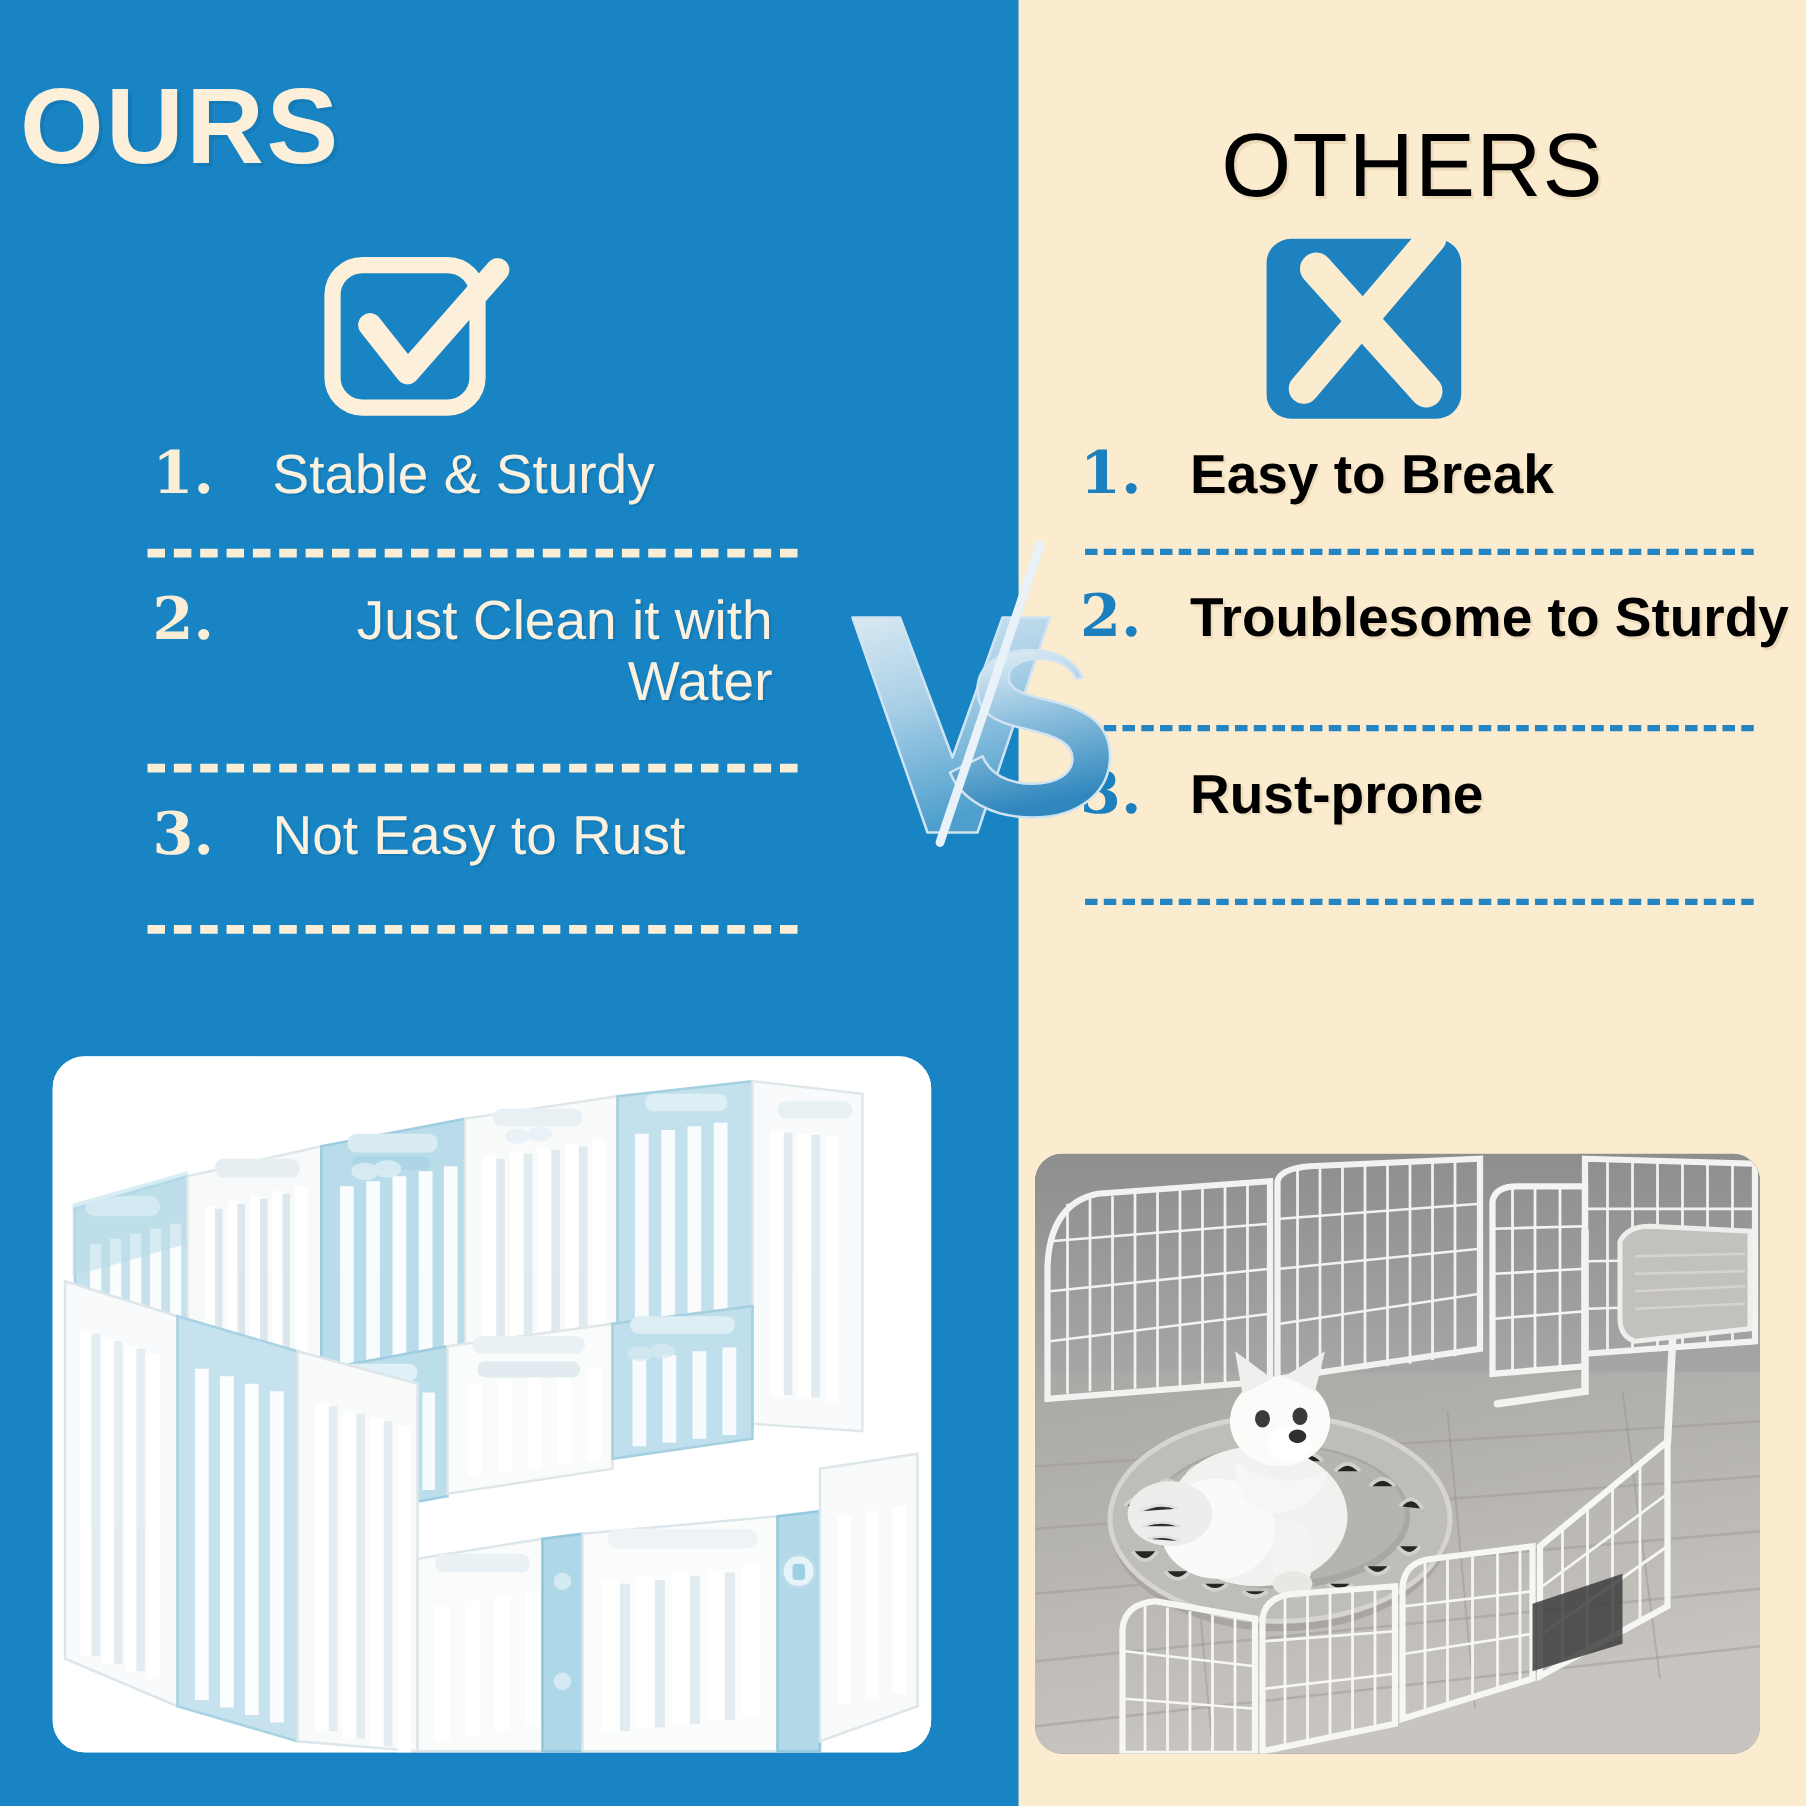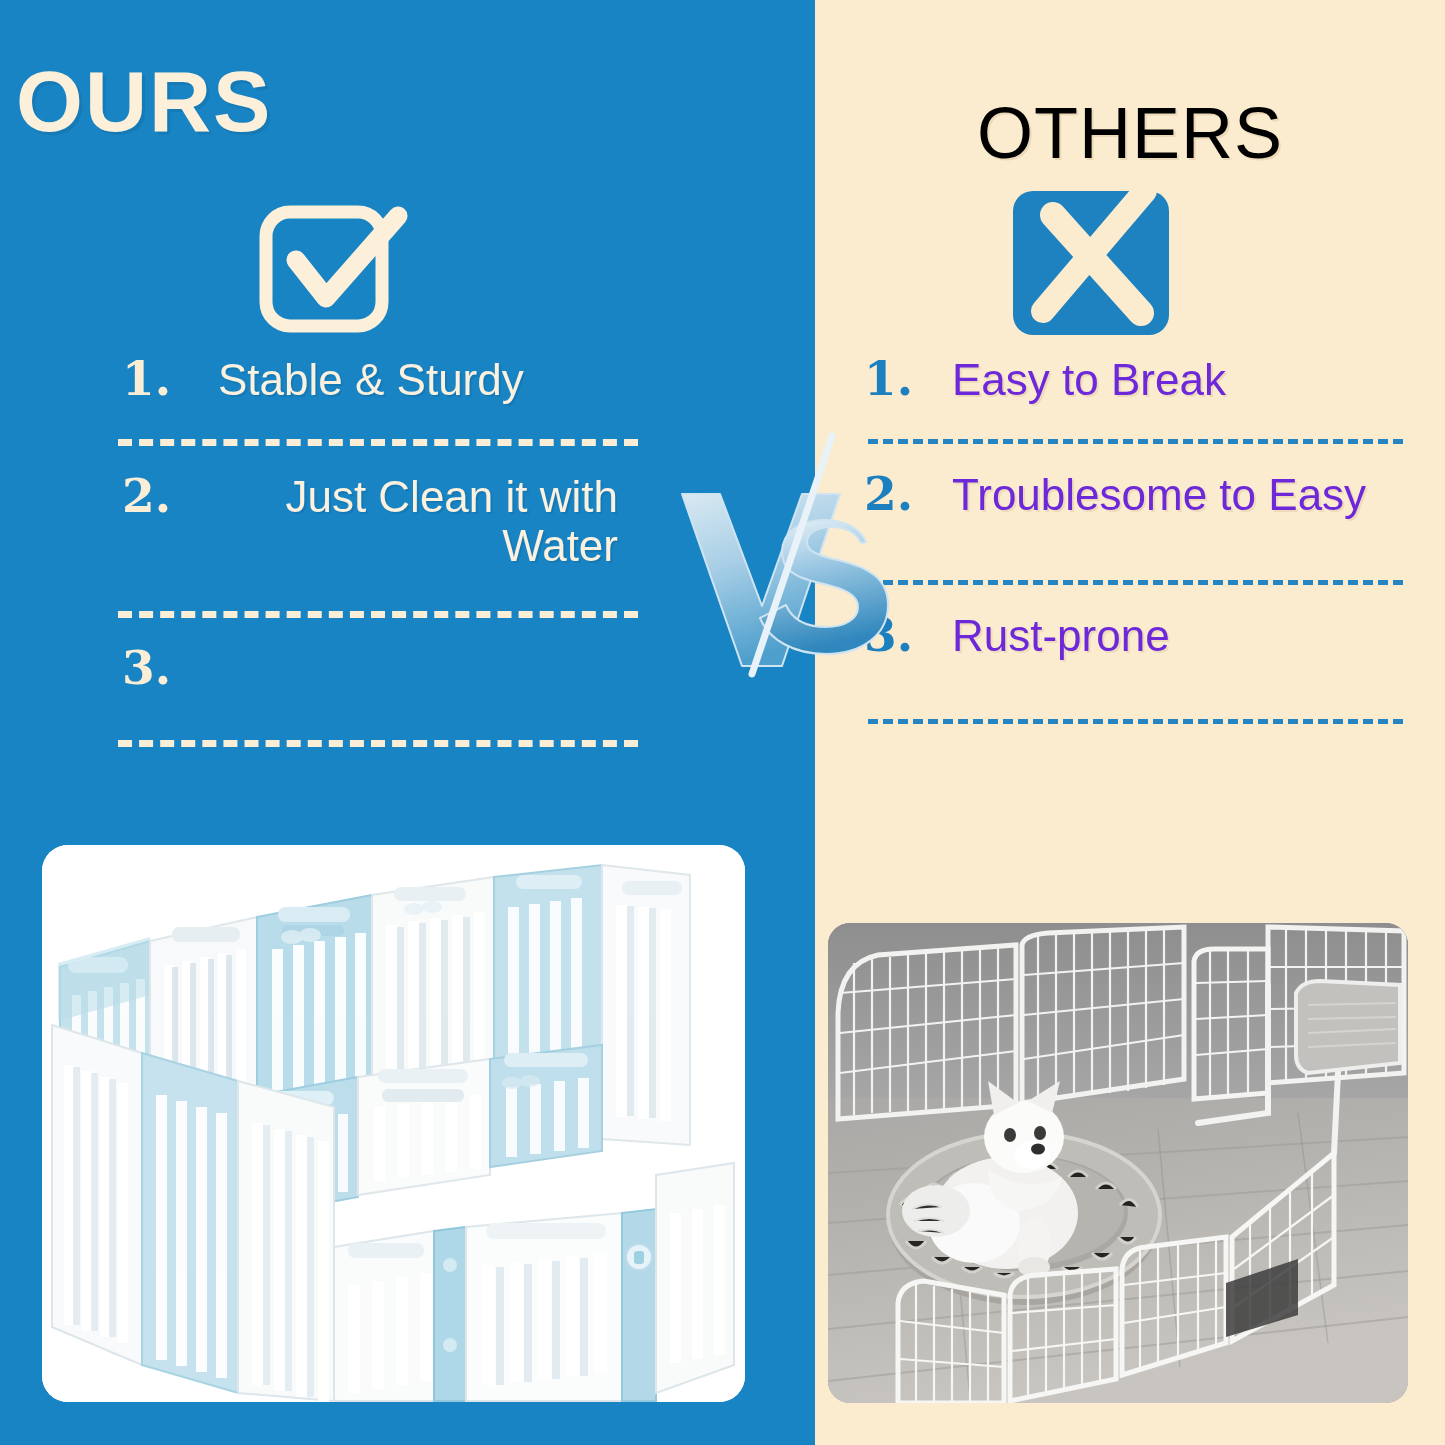--- a/index.html
+++ b/index.html
@@ -68,21 +68,21 @@
   }
   .num-left  { color:#fbeed7; min-width:78px; }
   .num-right { color:#1c7fbe; min-width:70px; }
 
   .txt {
     font-size:44px; line-height:1.12;
     font-weight:normal;
     text-align:right;
   }
   .txt-left  { color:#fcf1de; text-shadow:2px 2px 0 rgba(10,80,125,.20); }
-  .txt-right { color:#6d28d9; text-shadow:2px 2px 0 rgba(190,160,110,.22); }
+  .txt-right { color:#000000; text-shadow:2px 2px 0 rgba(190,160,110,.22);font-weight:bold; }
 
   .dash { height:0; margin:26px 0 26px 8px; }
   .dash-left {
     border-top:7px dashed #fbeed7;
     width:520px;
   }
   .dash-right {
     border-top:5px dashed #2585c2;
     width:535px;
   }
@@ -140,20 +140,21 @@
     <div class="dash dash-left"></div>
 
     <div class="row row-left">
       <span class="num num-left">2.</span>
       <span class="txt txt-left" style="max-width:400px">Just Clean it with Water</span>
     </div>
     <div class="dash dash-left" style="margin-top:40px"></div>
 
     <div class="row row-left">
       <span class="num num-left">3.</span>
+      <span class="txt txt-left">Not Easy to Rust</span>
     </div>
     <div class="dash dash-left" style="margin-top:38px"></div>
   </div>
 
   <div class="title-others">OTHERS</div>
 
   <div class="icon-x">
     <svg viewBox="0 0 165 165" class="photo-svg" aria-hidden="true">
       <defs>
         <mask id="xmask">
@@ -170,21 +171,21 @@
   <div class="list list-right">
 
     <div class="row row-right">
       <span class="num num-right">1.</span>
       <span class="txt txt-right">Easy to Break</span>
     </div>
     <div class="dash dash-right"></div>
 
     <div class="row row-right">
       <span class="num num-right">2.</span>
-      <span class="txt txt-right" style="white-space:nowrap">Troublesome to Easy</span>
+      <span class="txt txt-right" style="white-space:nowrap">Troublesome to Sturdy</span>
     </div>
     <div class="dash dash-right" style="margin-top:52px"></div>
 
     <div class="row row-right">
       <span class="num num-right">3.</span>
       <span class="txt txt-right">Rust-prone</span>
     </div>
     <div class="dash dash-right" style="margin-top:50px"></div>
   </div>
 

